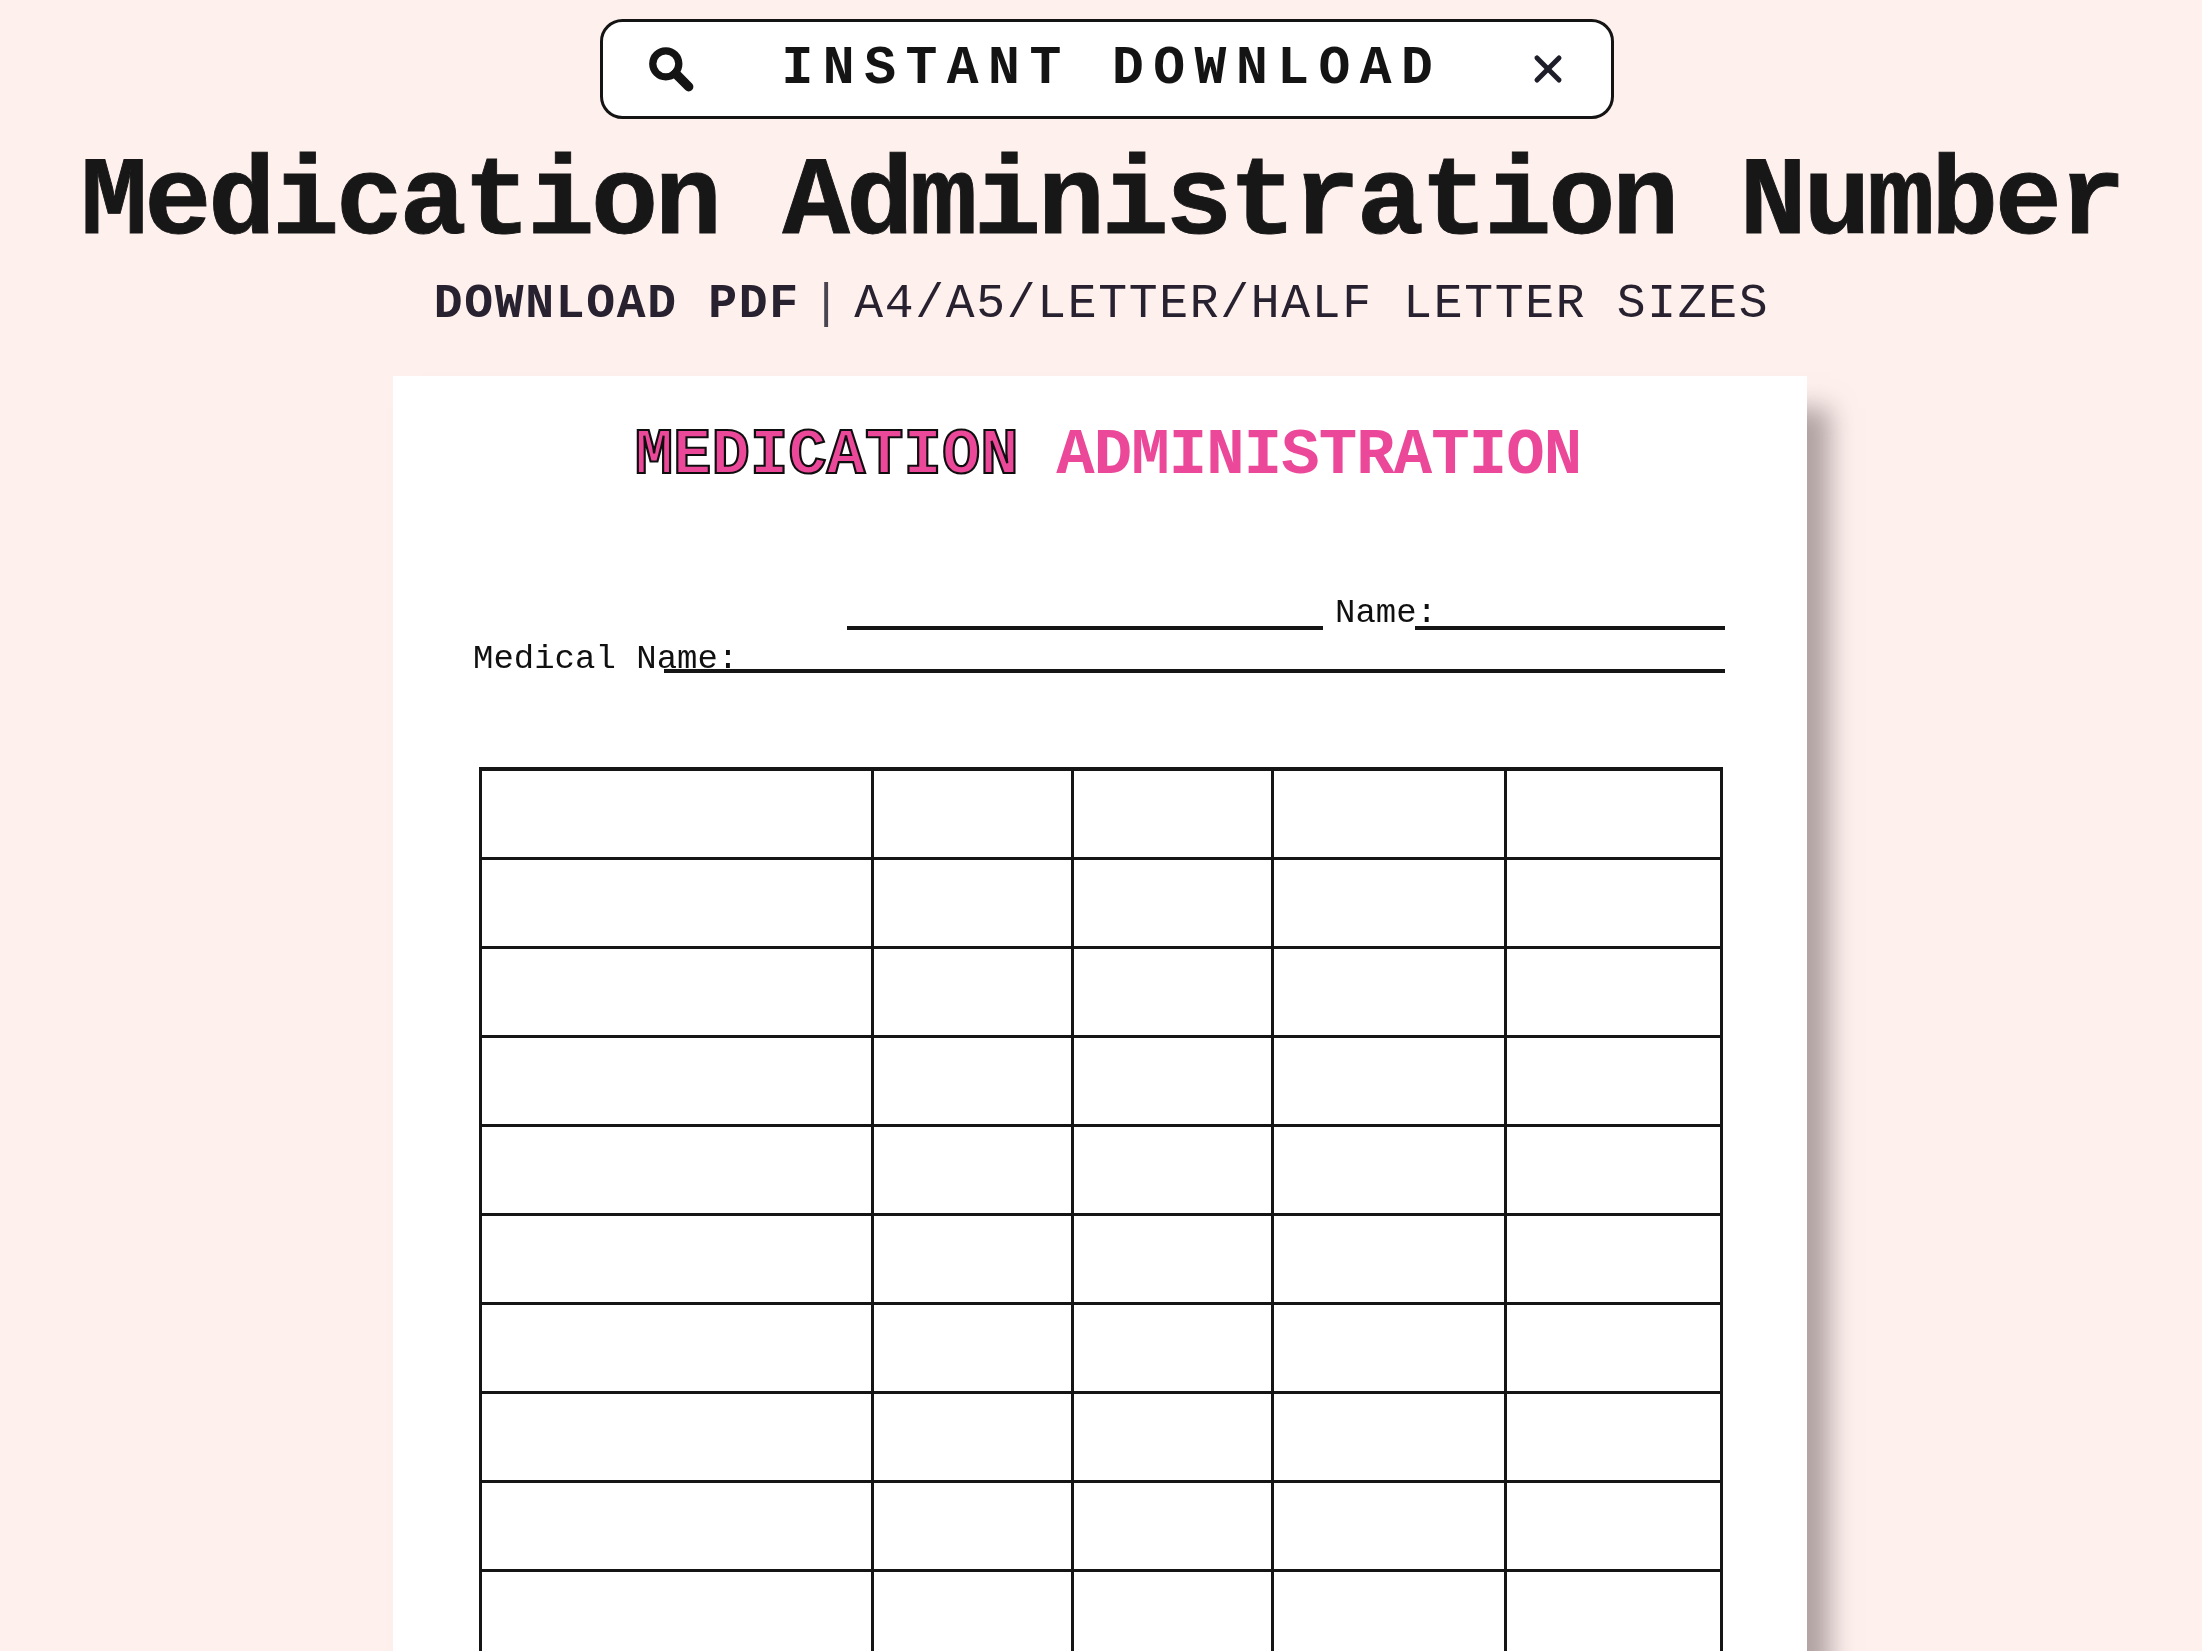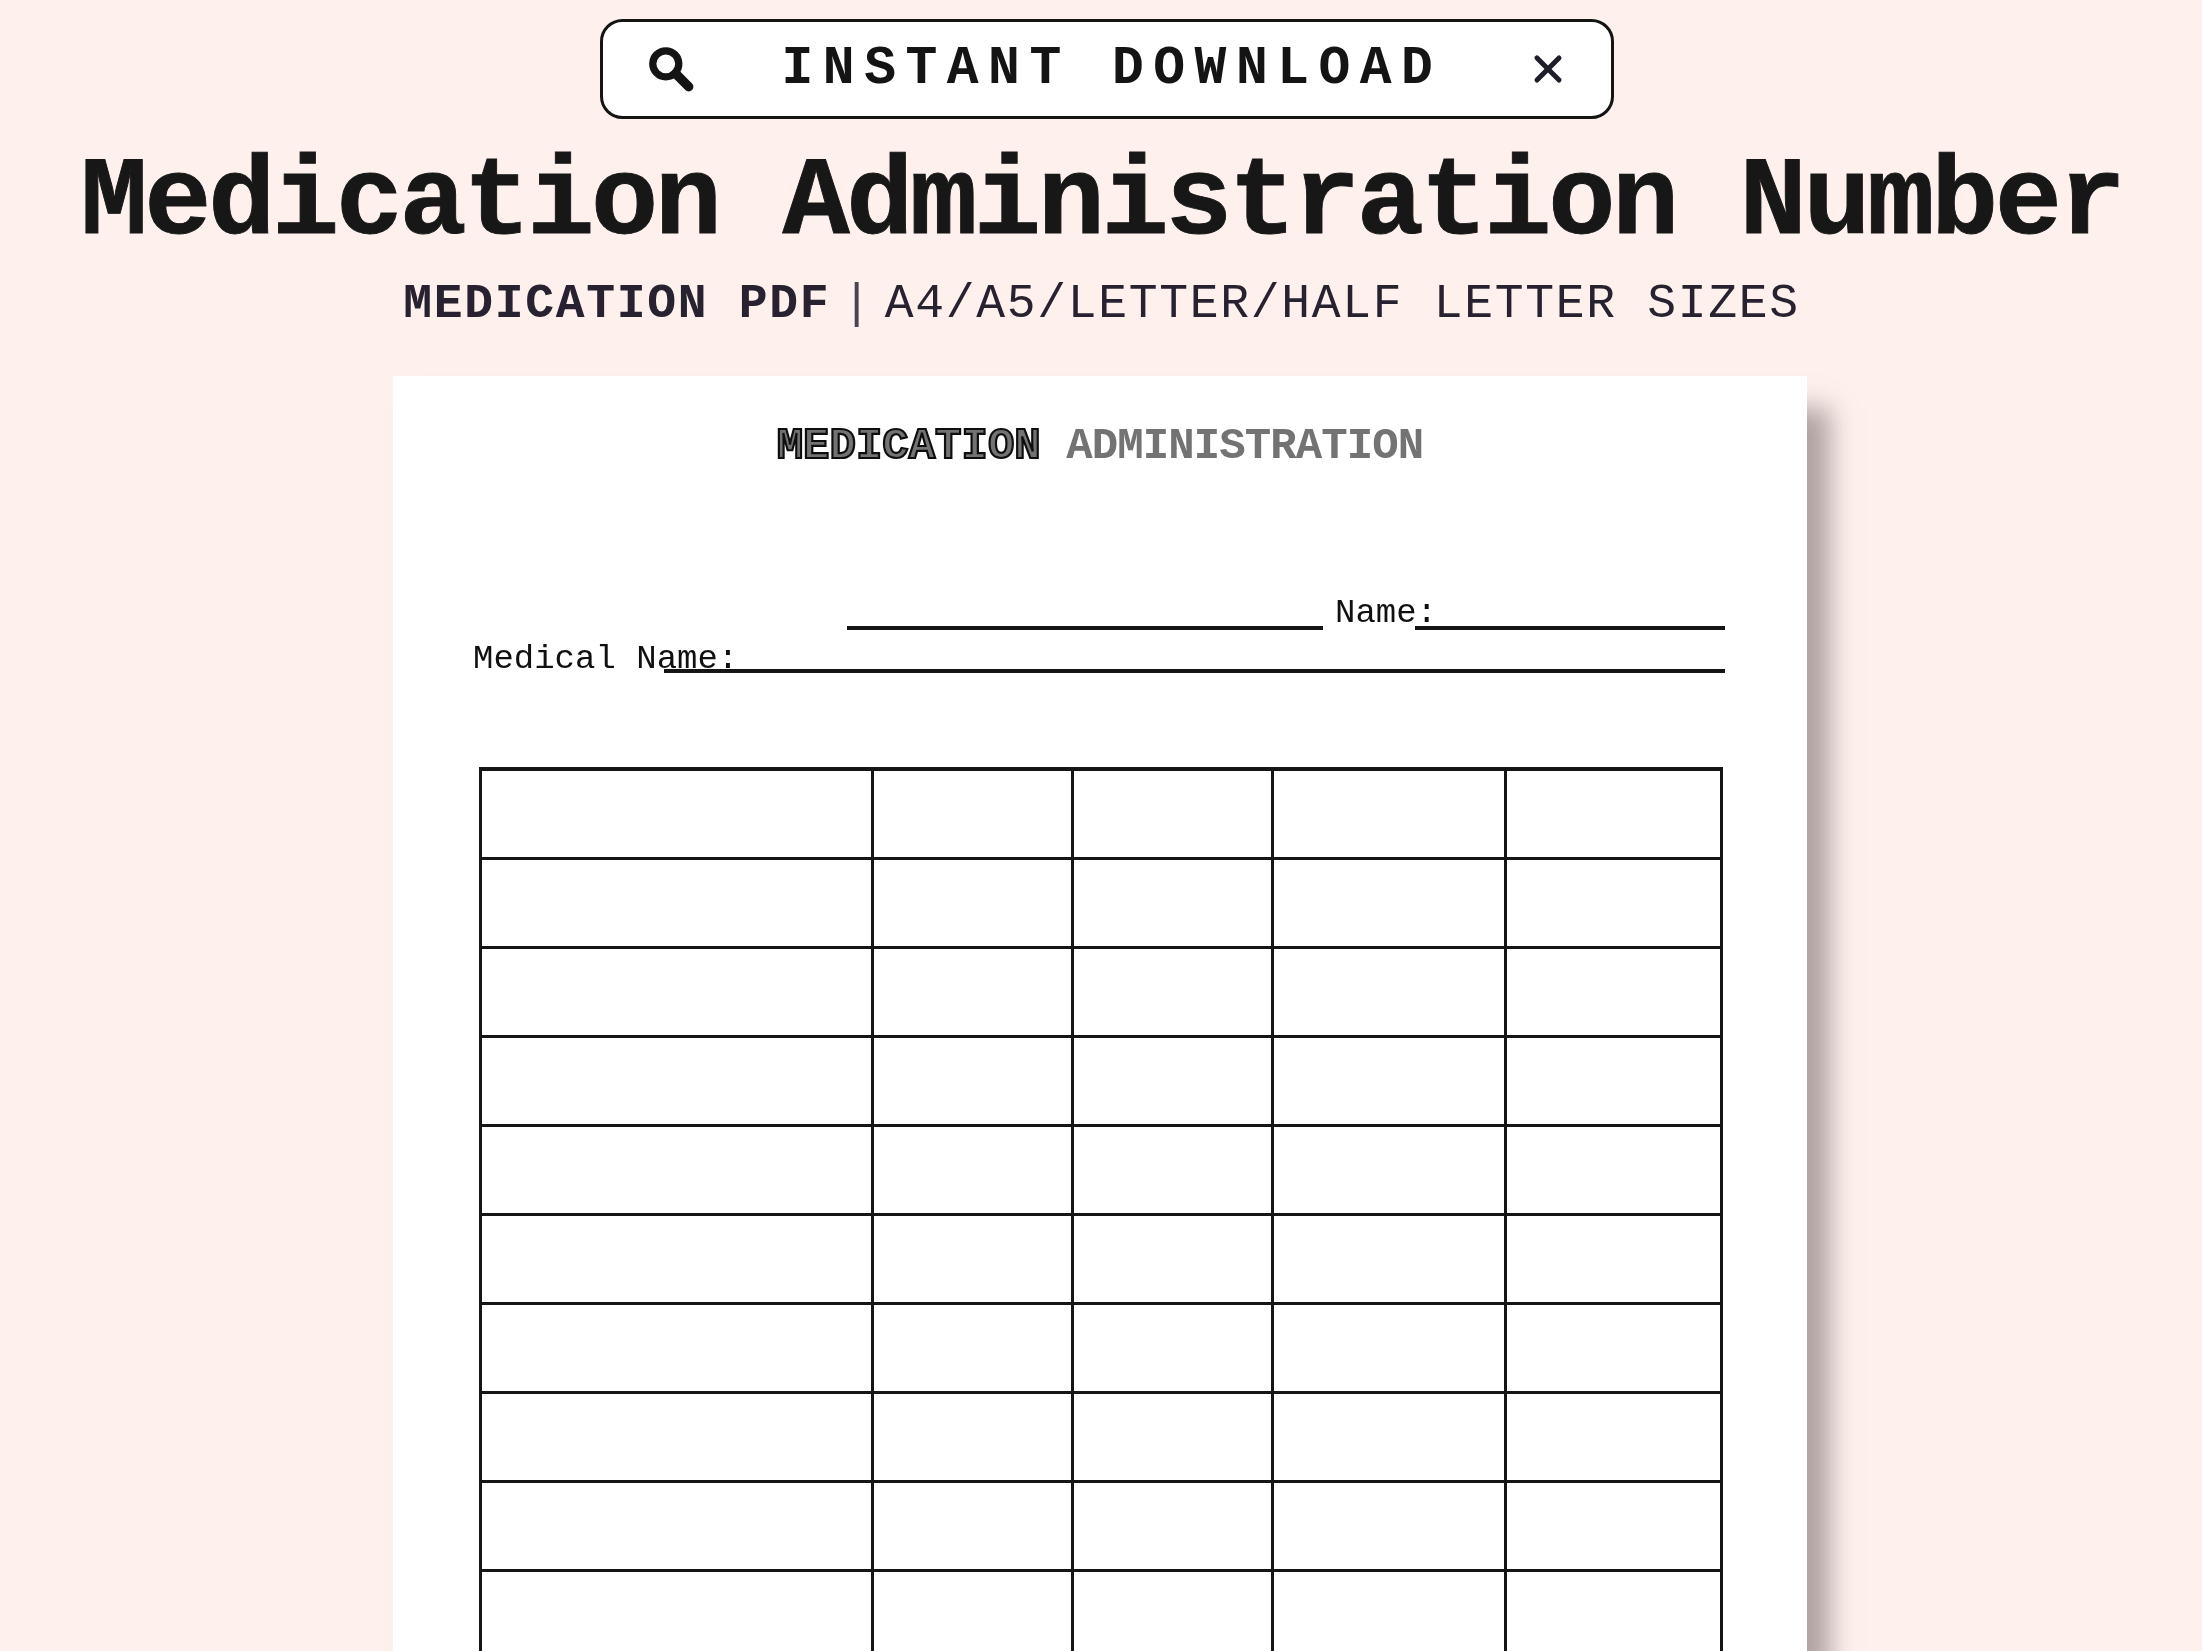--- a/index.html
+++ b/index.html
@@ -44,23 +44,23 @@
   .subtitle-sep{font-weight:300;color:#4a4450;padding:0 12px;}
   .subtitle-rest{font-weight:500;}
 
   
   .sheet{
     position:absolute;left:393px;top:376px;width:1414px;height:1276px;
     background:#ffffff;
     box-shadow:26px 29px 24px -3.4px rgba(125,110,110,0.6);
   }
   .doc-heading{
-    position:absolute;left:0;top:48px;width:100%;
-    text-align:center;color:#737373;
-    font-size:44px;line-height:1.0;font-weight:700;letter-spacing:-0.9px;
+    position:absolute;left:8px;top:48px;width:100%;
+    text-align:center;color:#ec4899;
+    font-size:64px;line-height:1.0;font-weight:700;letter-spacing:-0.9px;
   }
   .doc-heading .hw1{font-weight:900;-webkit-text-stroke:2.2px #0e0e0e;letter-spacing:0px;}
   .doc-heading .hline2{margin-top:5.2px;}
 
   
   .f-label{
     position:absolute;font-size:34px;font-weight:500;color:#101010;
     line-height:40px;white-space:nowrap;
   }
   .lbl-mr{left:80px;top:217px;}
@@ -113,21 +113,21 @@
     </svg>
     <span class="badge-label">INSTANT DOWNLOAD</span>
     <svg width="40" height="40" viewBox="0 0 40 40" fill="none">
       <line x1="9" y1="9" x2="31" y2="31" stroke="#1e1e2a" stroke-width="5" stroke-linecap="round"></line>
       <line x1="31" y1="9" x2="9" y2="31" stroke="#1e1e2a" stroke-width="5" stroke-linecap="round"></line>
     </svg>
   </div>
 
   <h1 class="listing-title">Medication Administration Number</h1>
   <div class="listing-subtitle">
-    <span class="subtitle-bold">MEDICATION PDF</span><span class="subtitle-sep">|</span><span class="subtitle-rest">A4/A5/LETTER/HALF LETTER SIZES</span>
+    <span class="subtitle-bold">DOWNLOAD PDF</span><span class="subtitle-sep">|</span><span class="subtitle-rest">A4/A5/LETTER/HALF LETTER SIZES</span>
   </div>
 
   <div class="sheet">
 
     <div class="doc-heading">
       <div class="hline1"><span class="hw1">MEDICATION</span> <span class="hw2">ADMINISTRATION</span></div>
     </div>
 
     <div class="uline u-mr"></div>
     <div class="f-label lbl-date">Name:</div>

